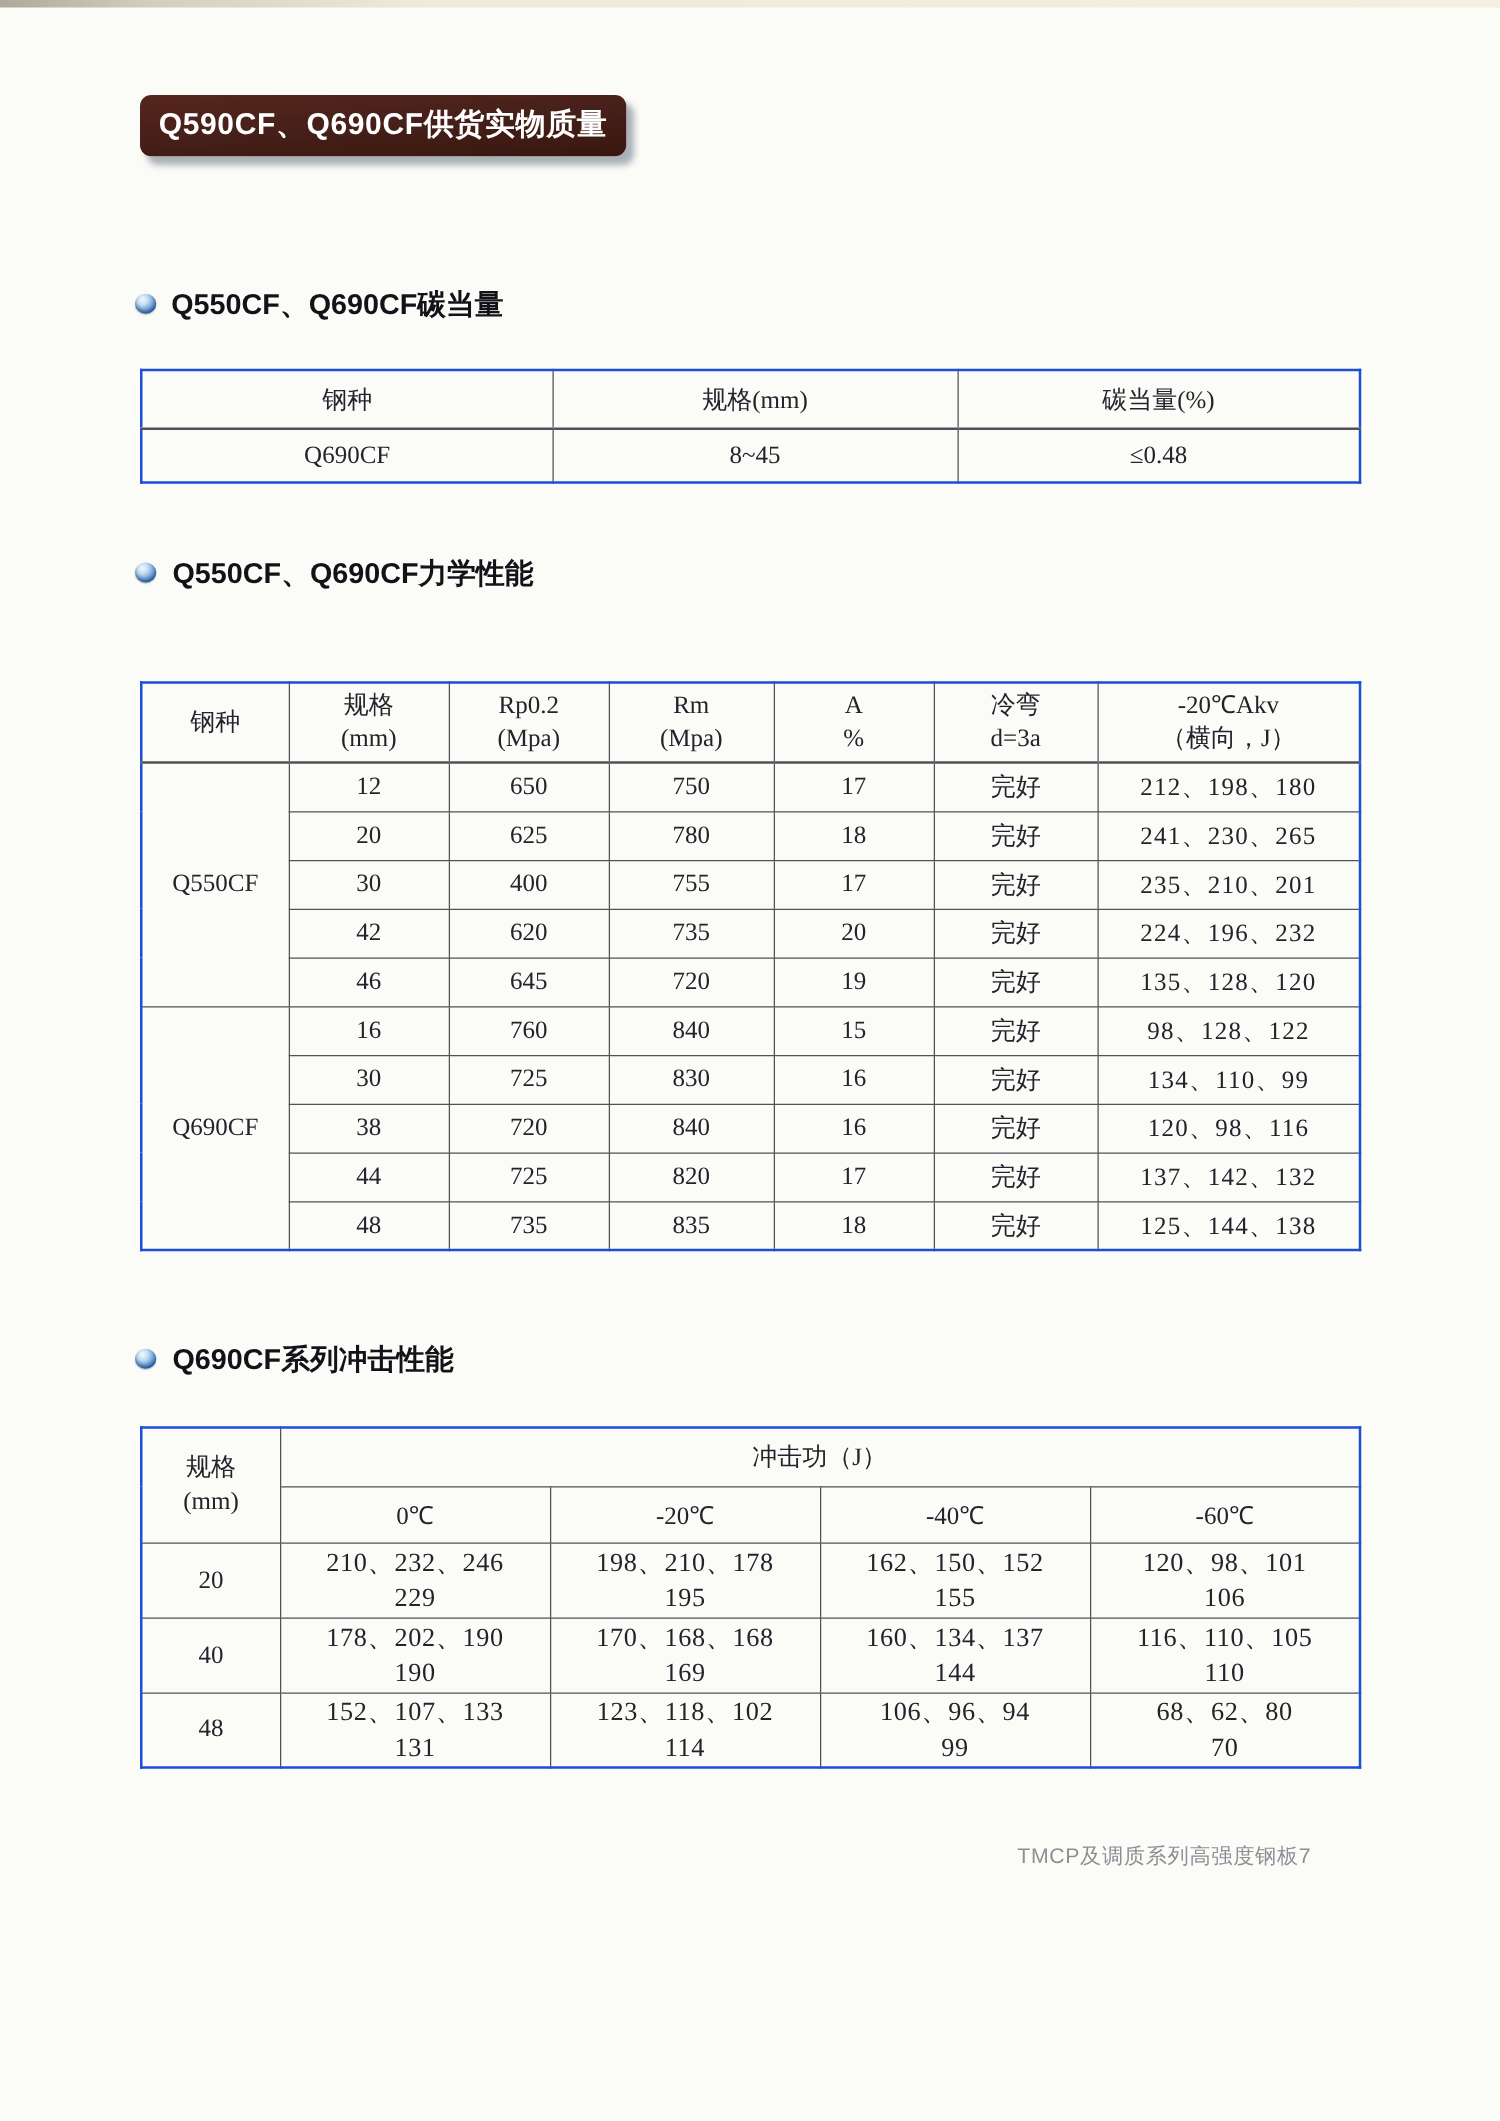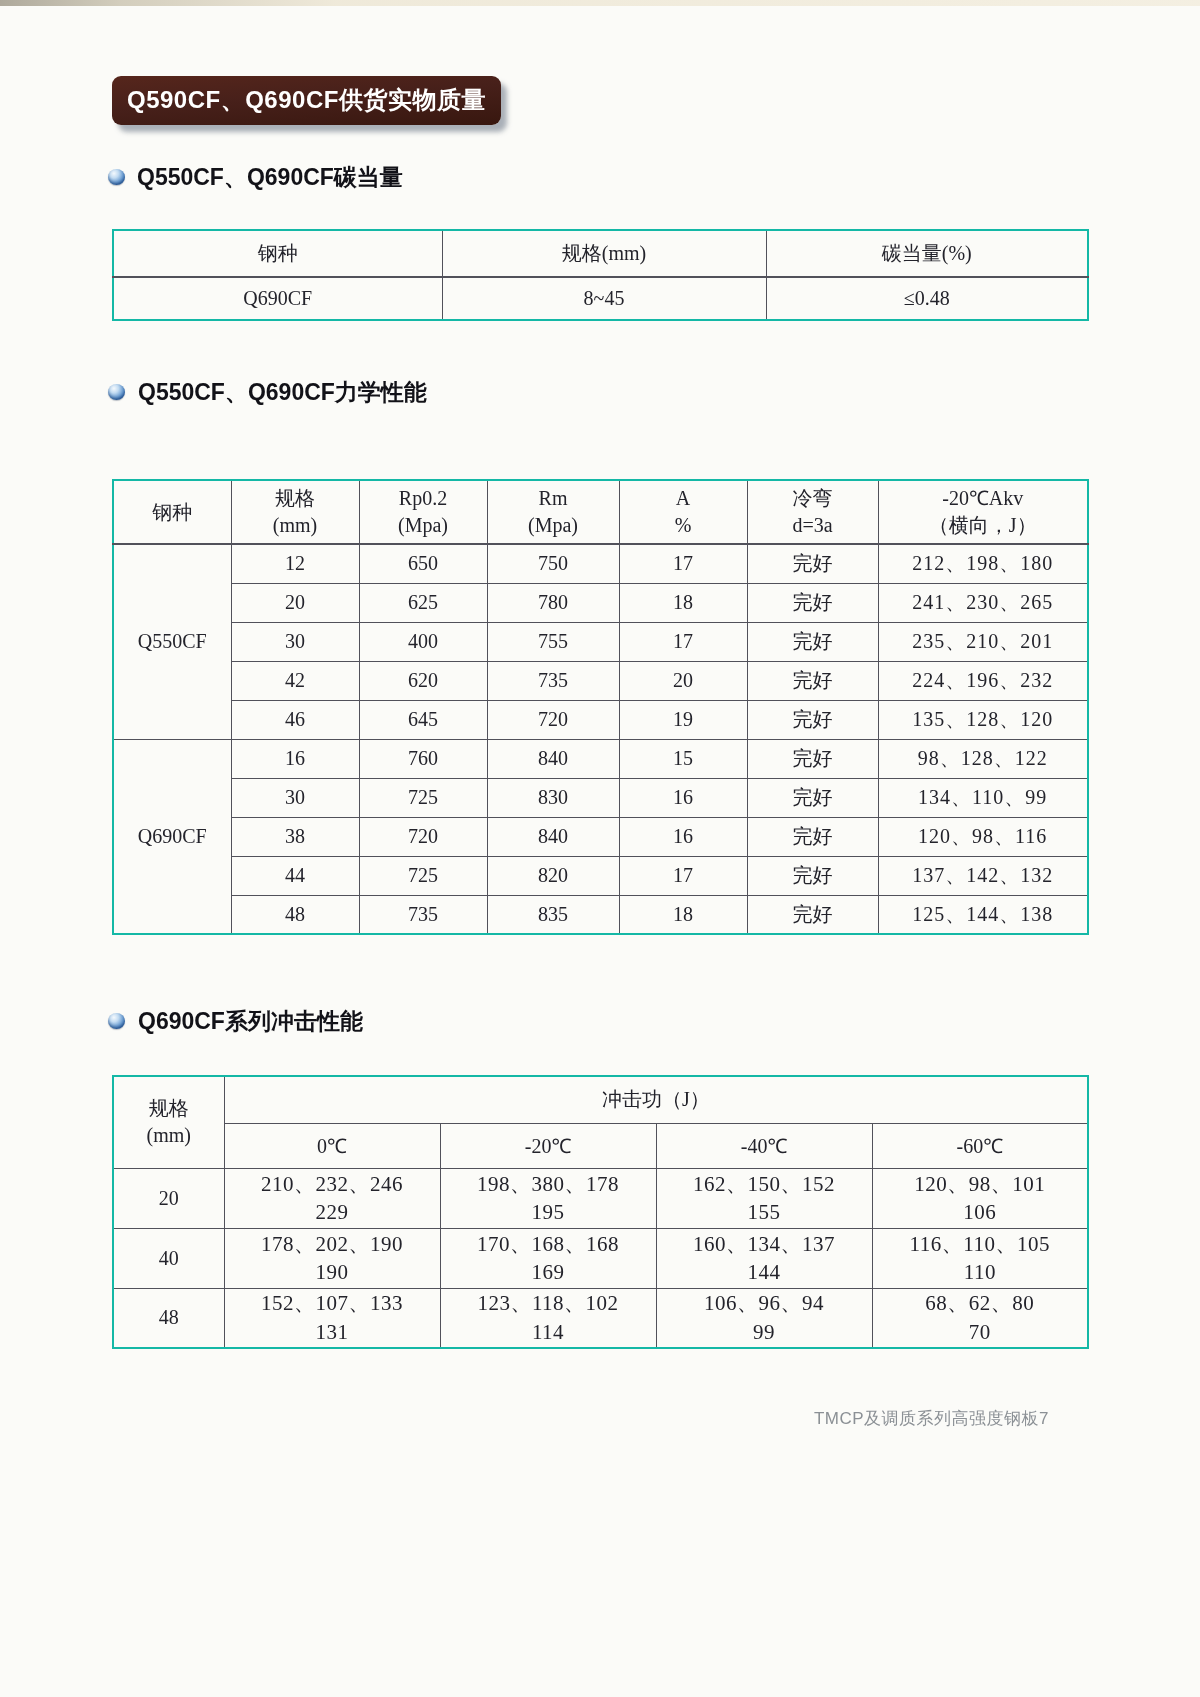--- a/index.html
+++ b/index.html
@@ -40,30 +40,30 @@
     font-size: 23px;
     line-height: 28px;
     color: #121218;
   }
   .bullet {
     flex: 0 0 auto;
     width: 17px; height: 16px; border-radius: 50%;
     background: radial-gradient(circle at 35% 28%, #f4f9fd 0%, #c3dcf2 28%, #6b9dd2 58%, #2e66ab 82%, #1d4e8e 100%);
     box-shadow: inset 0 -2px 3px rgba(12, 42, 92, 0.45), 0 1px 1px rgba(120,130,145,.5);
   }
-  .h1 { margin-top: 38px; gap: 12px; }
+  .h1 { margin-top: 104px; gap: 12px; }
   .h2 { margin-top: 57px; }
   .h3 { margin-top: 72px; }
   
   table.tbl {
     border-collapse: collapse;
     table-layout: fixed;
     width: 975px;
     margin-left: 112px;
-    border: 2px solid #14b8a6;
+    border: 2px solid #1d4ed8;
   }
   table.tbl td {
     border: 1px solid #51515a;
     text-align: center;
     vertical-align: middle;
     font-size: 20px;
     padding: 0 2px;
     overflow: hidden;
   }
   .carbon { margin-top: 38px; }
@@ -291,21 +291,21 @@
       <td>-40℃</td>
       <td>-60℃</td>
     </tr>
     <tr class="data">
       <td>20</td>
       <td class="num">
           <div>210、232、246</div>
           <div>229</div>
         </td>
       <td class="num">
-          <div>198、380、178</div>
+          <div>198、210、178</div>
           <div>195</div>
         </td>
       <td class="num">
           <div>162、150、152</div>
           <div>155</div>
         </td>
       <td class="num">
           <div>120、98、101</div>
           <div>106</div>
         </td>

